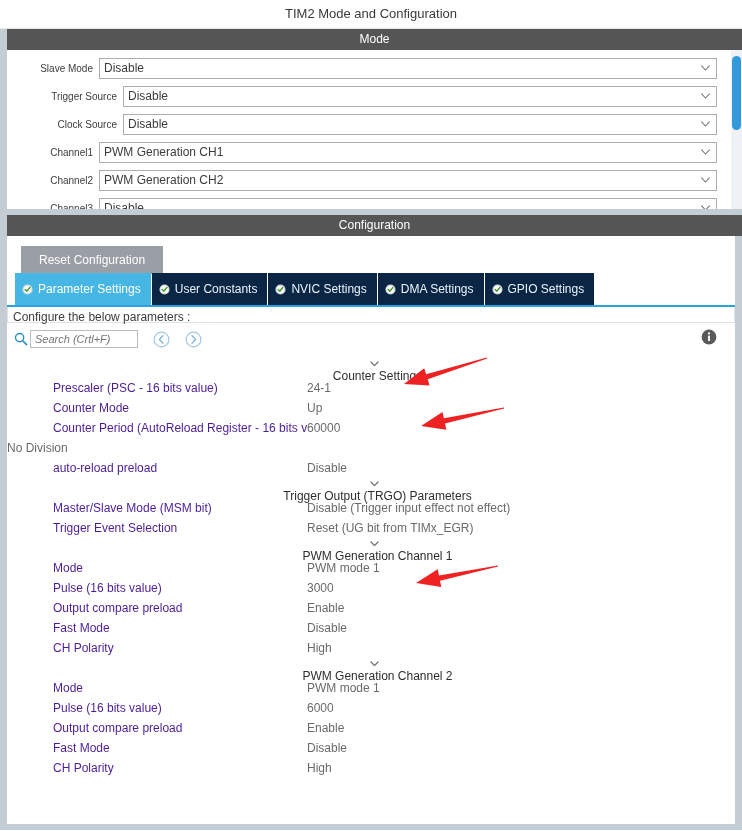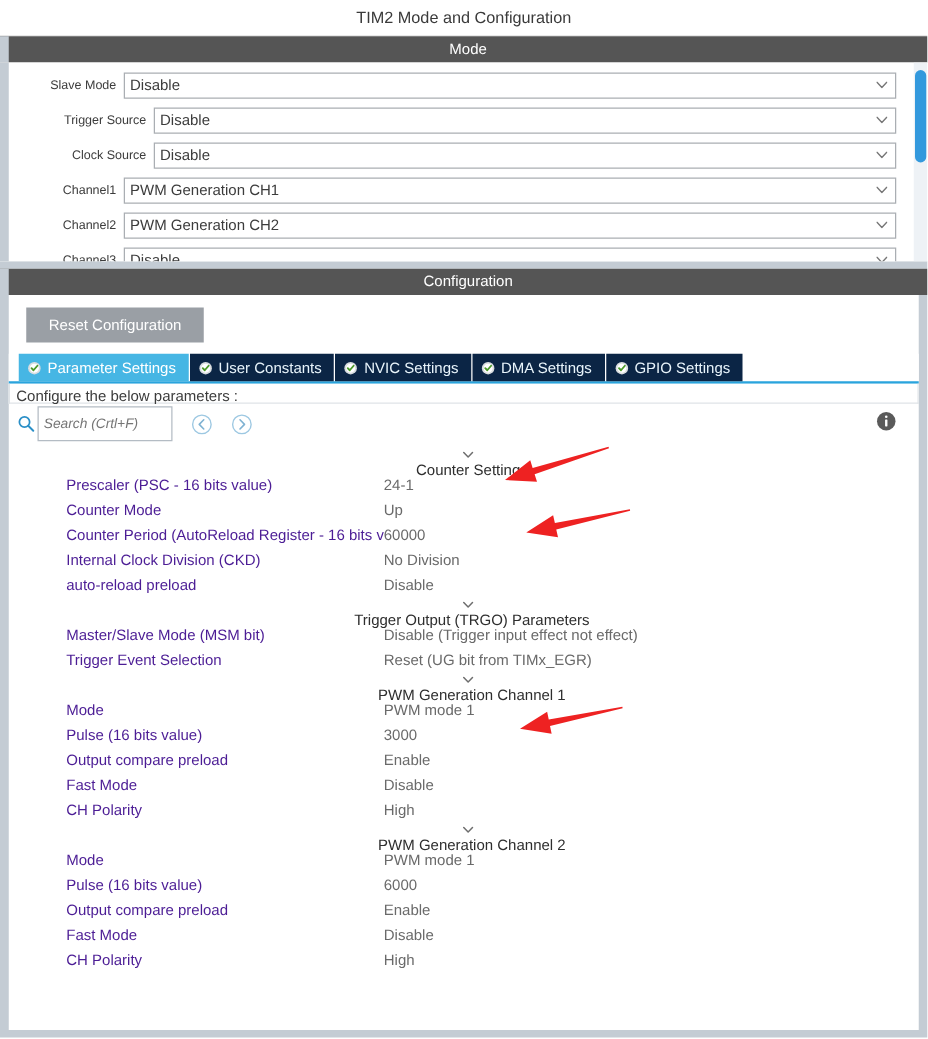--- a/index.html
+++ b/index.html
@@ -146,21 +146,21 @@
   
   .tabbar {
     display: flex;
     align-items: flex-end;
     height: 22px;
     padding-left: 8px;
     border-bottom: 2px solid #2aa4dd;
     background: #ffffff;
   }
   .tab {
-    height: 22px;
+    height: 32px;
     display: flex;
     align-items: center;
     gap: 5px;
     padding: 0 10px 0 7px;
     font-size: 12px;
     color: #e8f4fb;
     background: #0b2545;
     margin-right: 1px;
     box-sizing: border-box;
     white-space: nowrap;
@@ -194,21 +194,21 @@
   .search-row {
     display: flex;
     align-items: center;
     height: 28px;
     padding: 2px 8px 0 7px;
     position: relative;
   }
   .search-icon { width: 14px; height: 14px; flex: none; margin-right: 2px; }
   .search-box {
     width: 108px;
-    height: 28px;
+    height: 18px;
     border: 1px solid #b4bcc4;
     background: #ffffff;
     box-sizing: border-box;
     line-height: 17px;
     padding-left: 4px;
     font-size: 11px;
     font-style: italic;
     color: #a6a6a6;
     font-family: "Liberation Sans", sans-serif;
     outline: none;
@@ -476,21 +476,20 @@
       </div>
       <div class="param-row">
         <span class="param-name">Counter Mode</span>
         <span class="param-value">Up</span>
       </div>
       <div class="param-row">
         <span class="param-name">Counter Period (AutoReload Register - 16 bits val...</span>
         <span class="param-value">60000</span>
       </div>
       <div class="param-row">
-        <span class="param-name">Internal Clock Division (CKD)</span>
         <span class="param-value">No Division</span>
       </div>
       <div class="param-row">
         <span class="param-name">auto-reload preload</span>
         <span class="param-value">Disable</span>
       </div>
       <div class="grp-row">
         <span class="grp-chev">
           <svg class="chev-svg" viewBox="0 0 11 11" width="11" height="11">
             <polyline points="2,4 5.5,7.6 9,4" fill="none" stroke="#6e6e6e" stroke-width="1.2" stroke-linecap="round" stroke-linejoin="round"></polyline>

